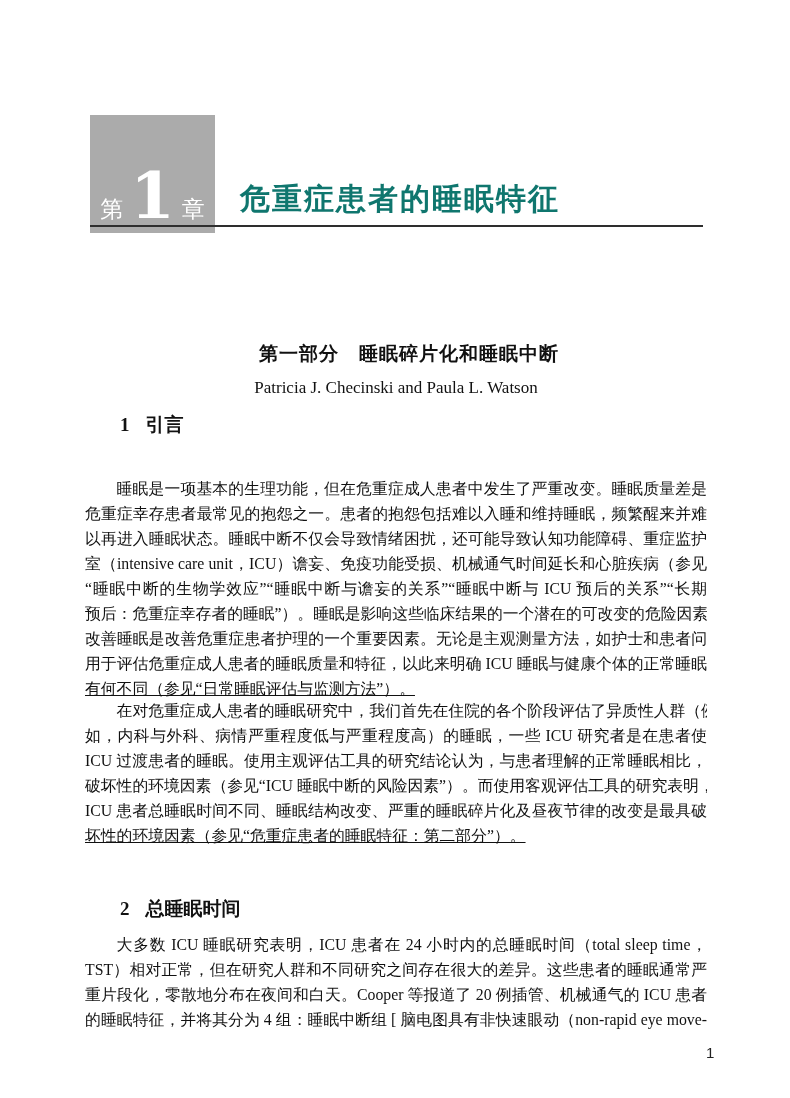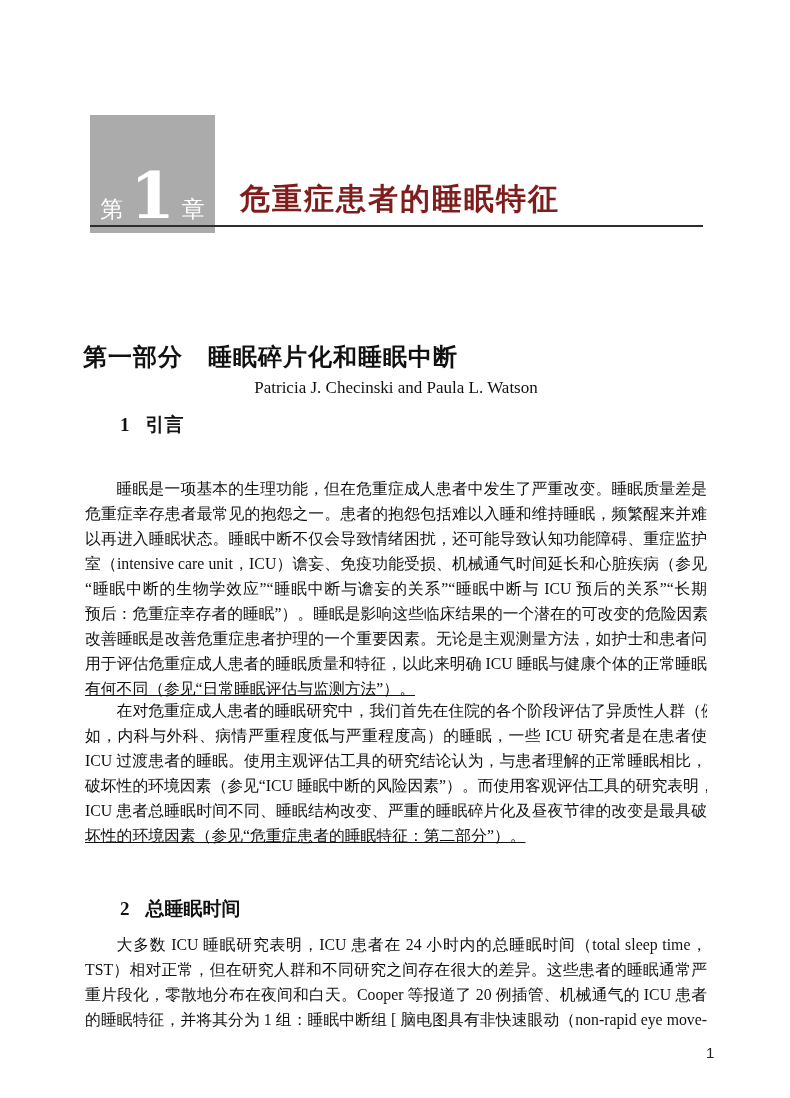--- a/index.html
+++ b/index.html
@@ -16,27 +16,27 @@
     display:flex; align-items:flex-end; justify-content:center; gap:7px;
     padding-bottom:12px; box-sizing:border-box;
   }
   .cb-char { font-family:"Liberation Sans","DejaVu Sans",sans-serif; font-size:23px; line-height:1; }
   .cb-num  { font-family:"DejaVu Serif","Liberation Serif",serif; font-weight:bold;
              font-size:64px; line-height:0.78; }
   .chapter-rule { position:absolute; left:90px; top:110px; width:613px; height:2px; background:#2e2e2e; }
   .chapter-title {
     position:absolute; left:240px; top:64px;
     font-family:"Liberation Sans","DejaVu Sans",sans-serif;
-    font-size:30px; font-weight:bold; letter-spacing:2px; color:#7f1d1d;
+    font-size:30px; font-weight:bold; letter-spacing:2px; color:#0f766e;
   }
   
   .section-title {
-    position:absolute; left:83px; top:341px; width:622px; 
+    position:absolute; left:98px; top:341px; width:622px; text-align:center;
     font-family:"Liberation Sans","DejaVu Sans",sans-serif;
-    font-size:24px; font-weight:bold; letter-spacing:1px;
+    font-size:19px; font-weight:bold; letter-spacing:1px;
   }
   .authors { position:absolute; left:85px; top:378px; width:622px; text-align:center; font-size:17px; }
   
   .heading {
     position:absolute; left:120px;
     font-size:19px; font-weight:bold;
     font-family:"Liberation Sans","DejaVu Sans",sans-serif;
   }
   .heading-1 { top:412px; }
   .heading-2 { top:896px; }
@@ -102,18 +102,18 @@
     </div>
 
   <div class="heading heading-2">
     <span class="h-num">2</span><span class="h-text">总睡眠时间</span>
   </div>
 
   <div class="para para-3">
       <div class="line first">大多数 ICU 睡眠研究表明，ICU 患者在 24 小时内的总睡眠时间（total sleep time，</div>
       <div class="line">TST）相对正常，但在研究人群和不同研究之间存在很大的差异。这些患者的睡眠通常严</div>
       <div class="line">重片段化，零散地分布在夜间和白天。Cooper 等报道了 20 例插管、机械通气的 ICU 患者</div>
-      <div class="line">的睡眠特征，并将其分为 1 组：睡眠中断组 [ 脑电图具有非快速眼动（non-rapid eye move-</div>
+      <div class="line">的睡眠特征，并将其分为 4 组：睡眠中断组 [ 脑电图具有非快速眼动（non-rapid eye move-</div>
     </div>
 
   <div class="page-number">1</div>
 
 </div>
 
 </body></html>

